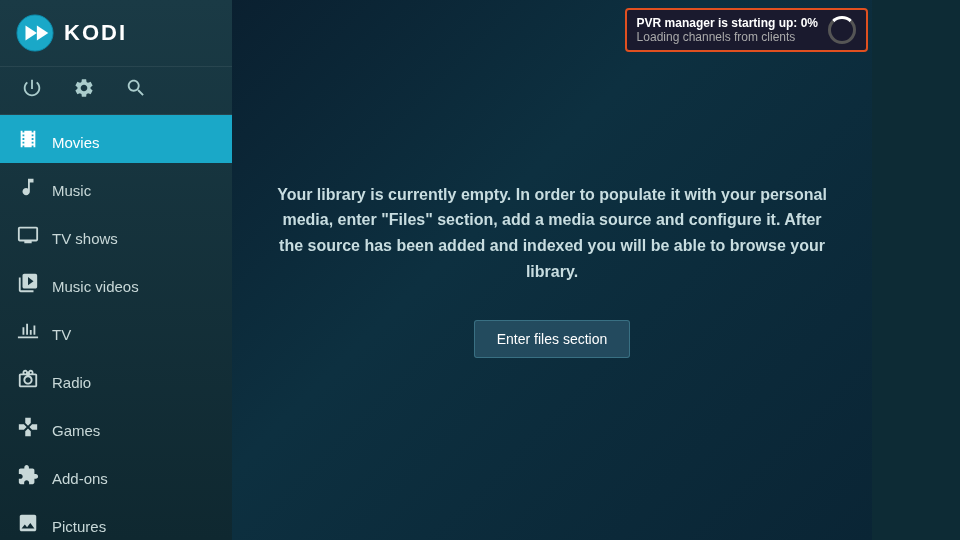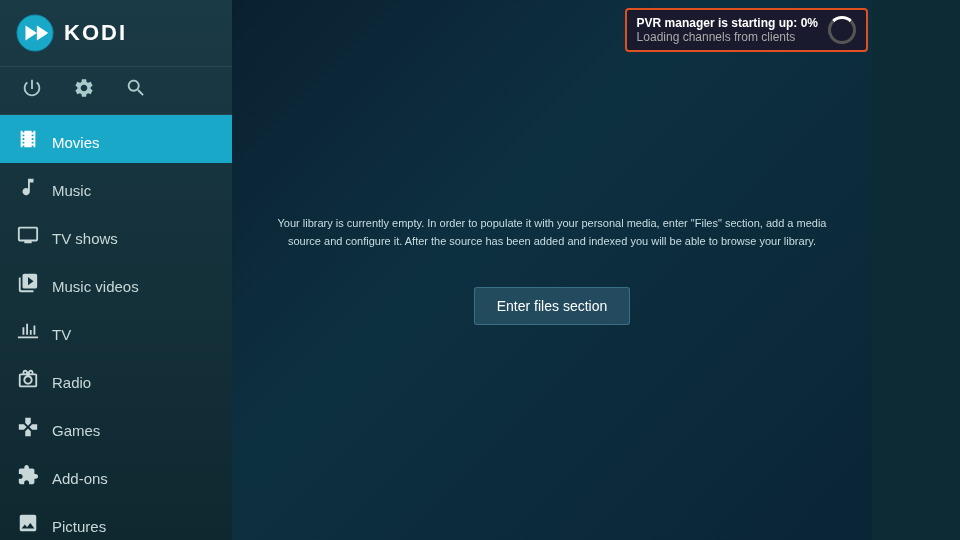--- a/index.html
+++ b/index.html
@@ -163,22 +163,23 @@
 
     
     .library-message {
       text-align: center;
       max-width: 660px;
       margin-bottom: 36px;
     }
 
     .library-message p {
       color: #c8dde0;
-      font-size: 11px;
+      font-size: 16px;
       line-height: 1.6;
+      font-weight: bold;
     }
 
     
     .action-buttons {
       display: flex;
       gap: 0;
     }
 
     .btn {
       padding: 10px 22px;

